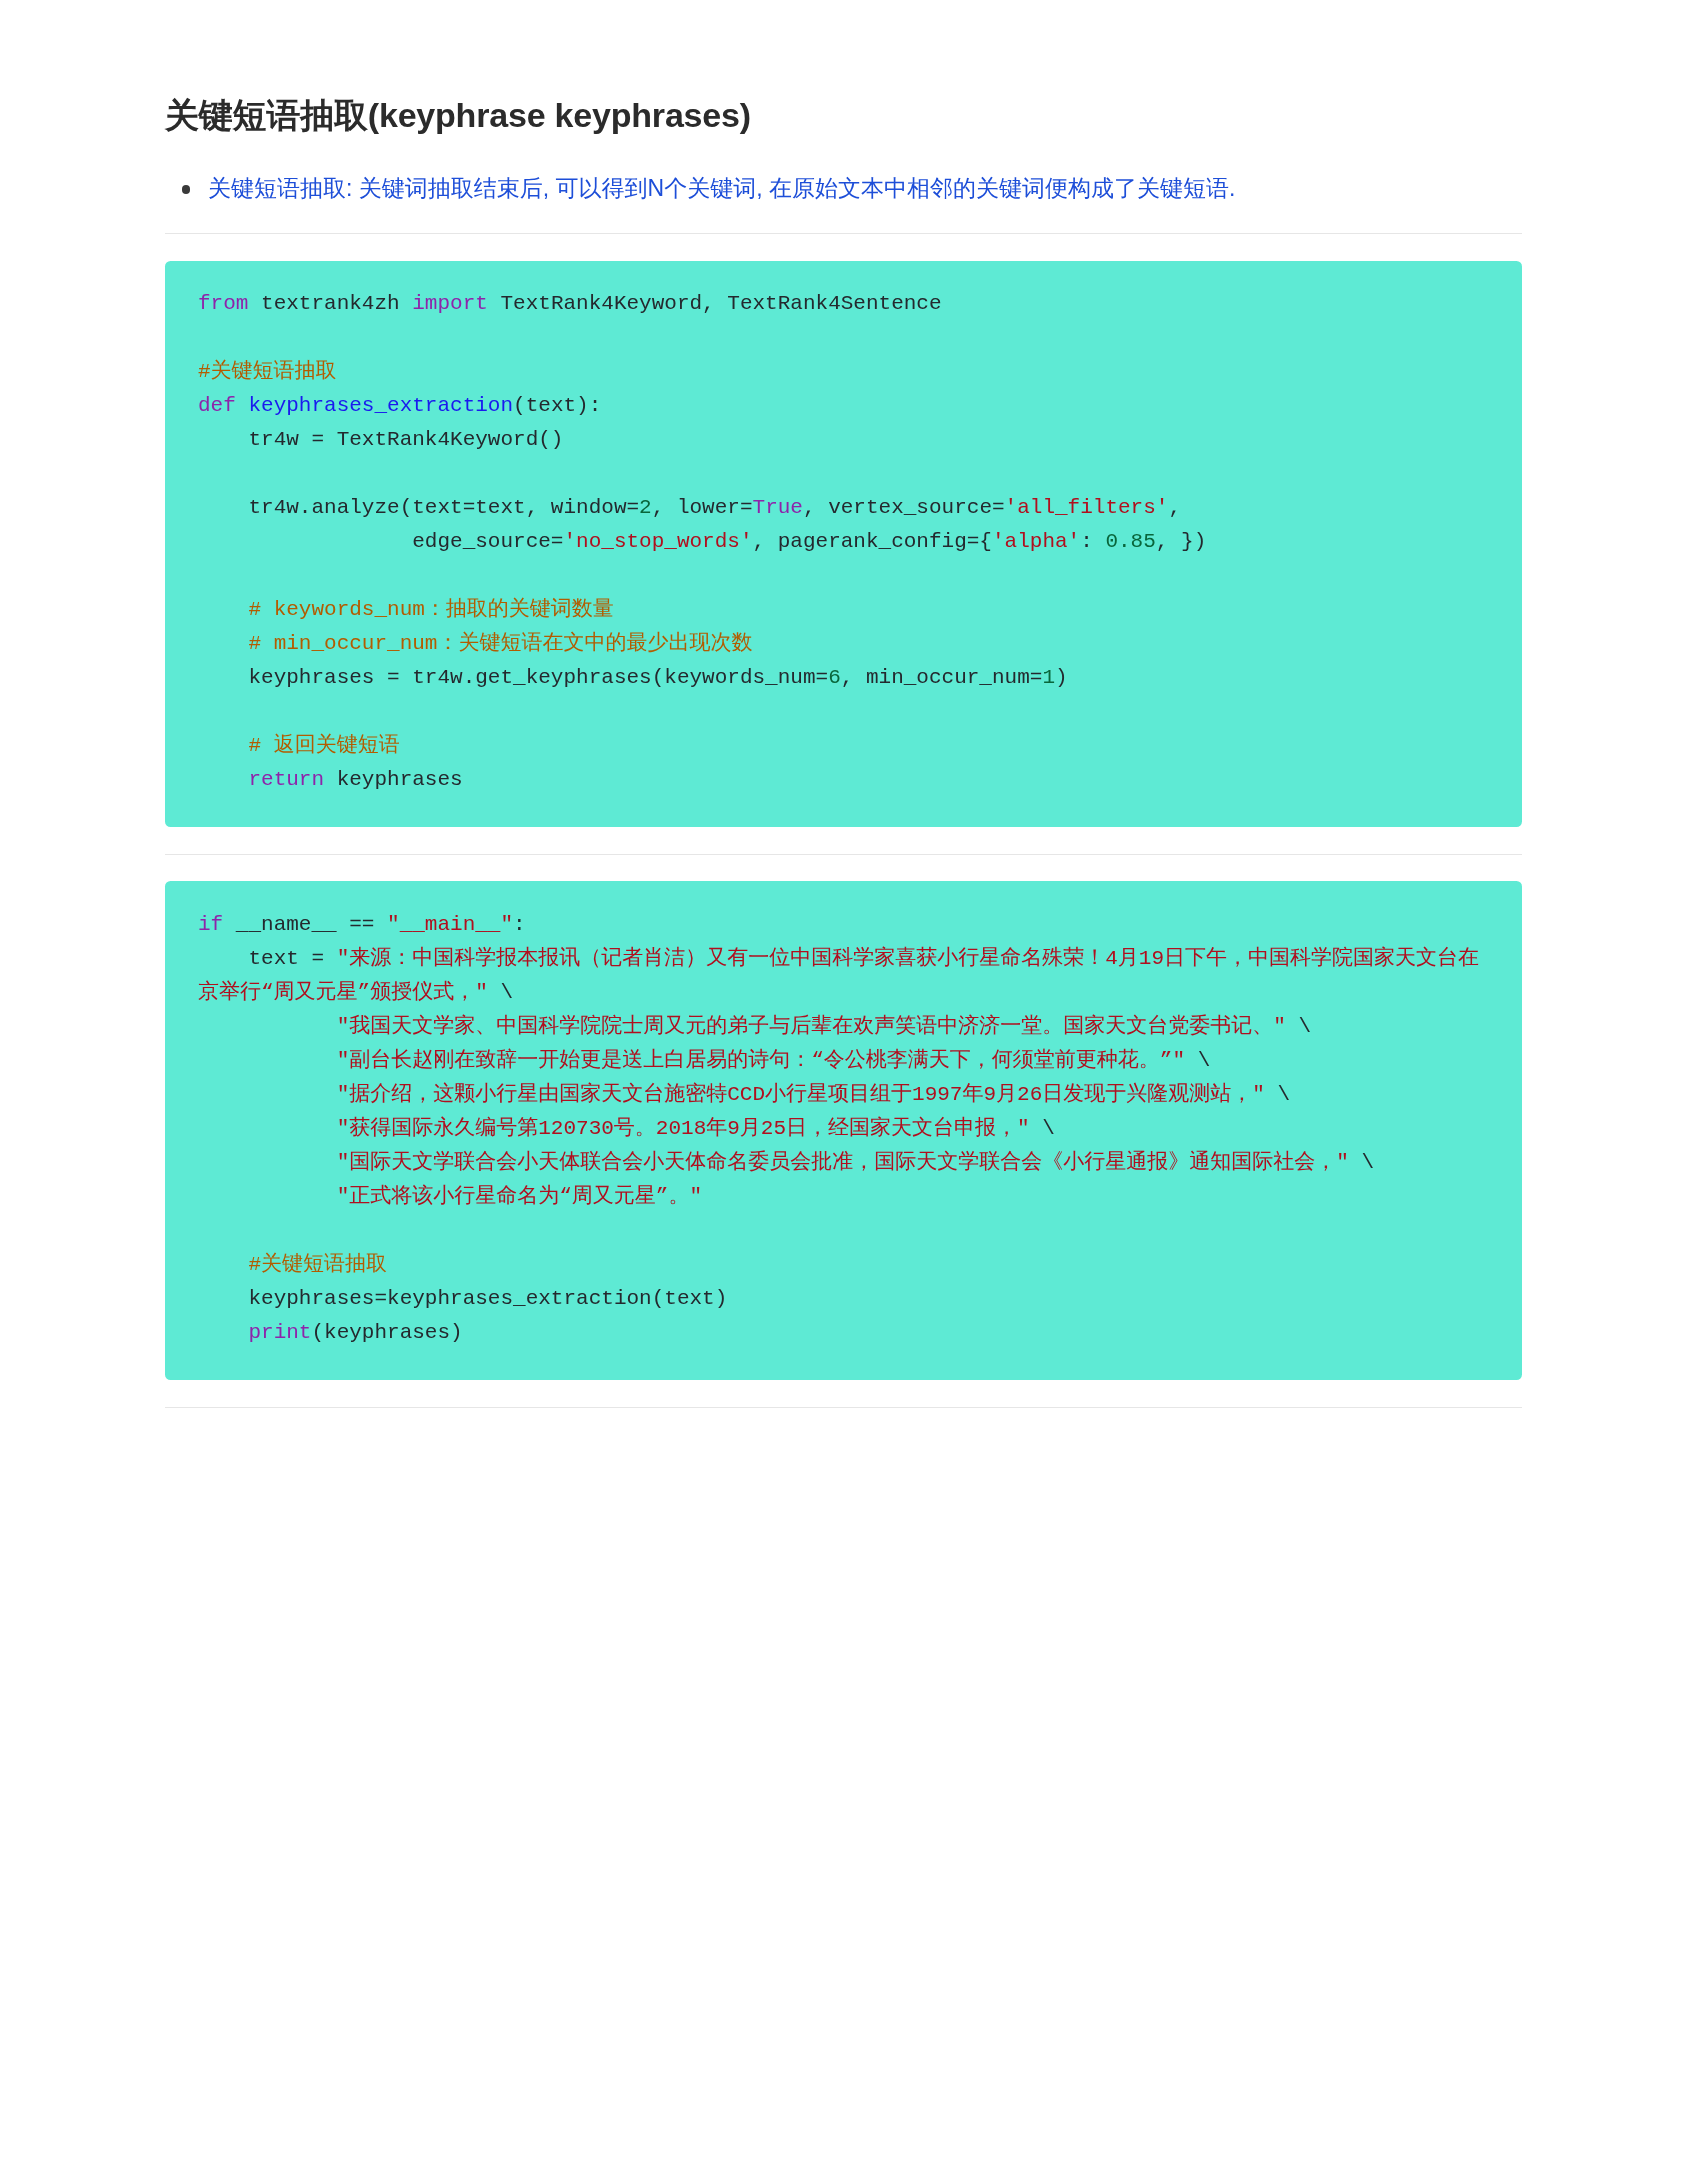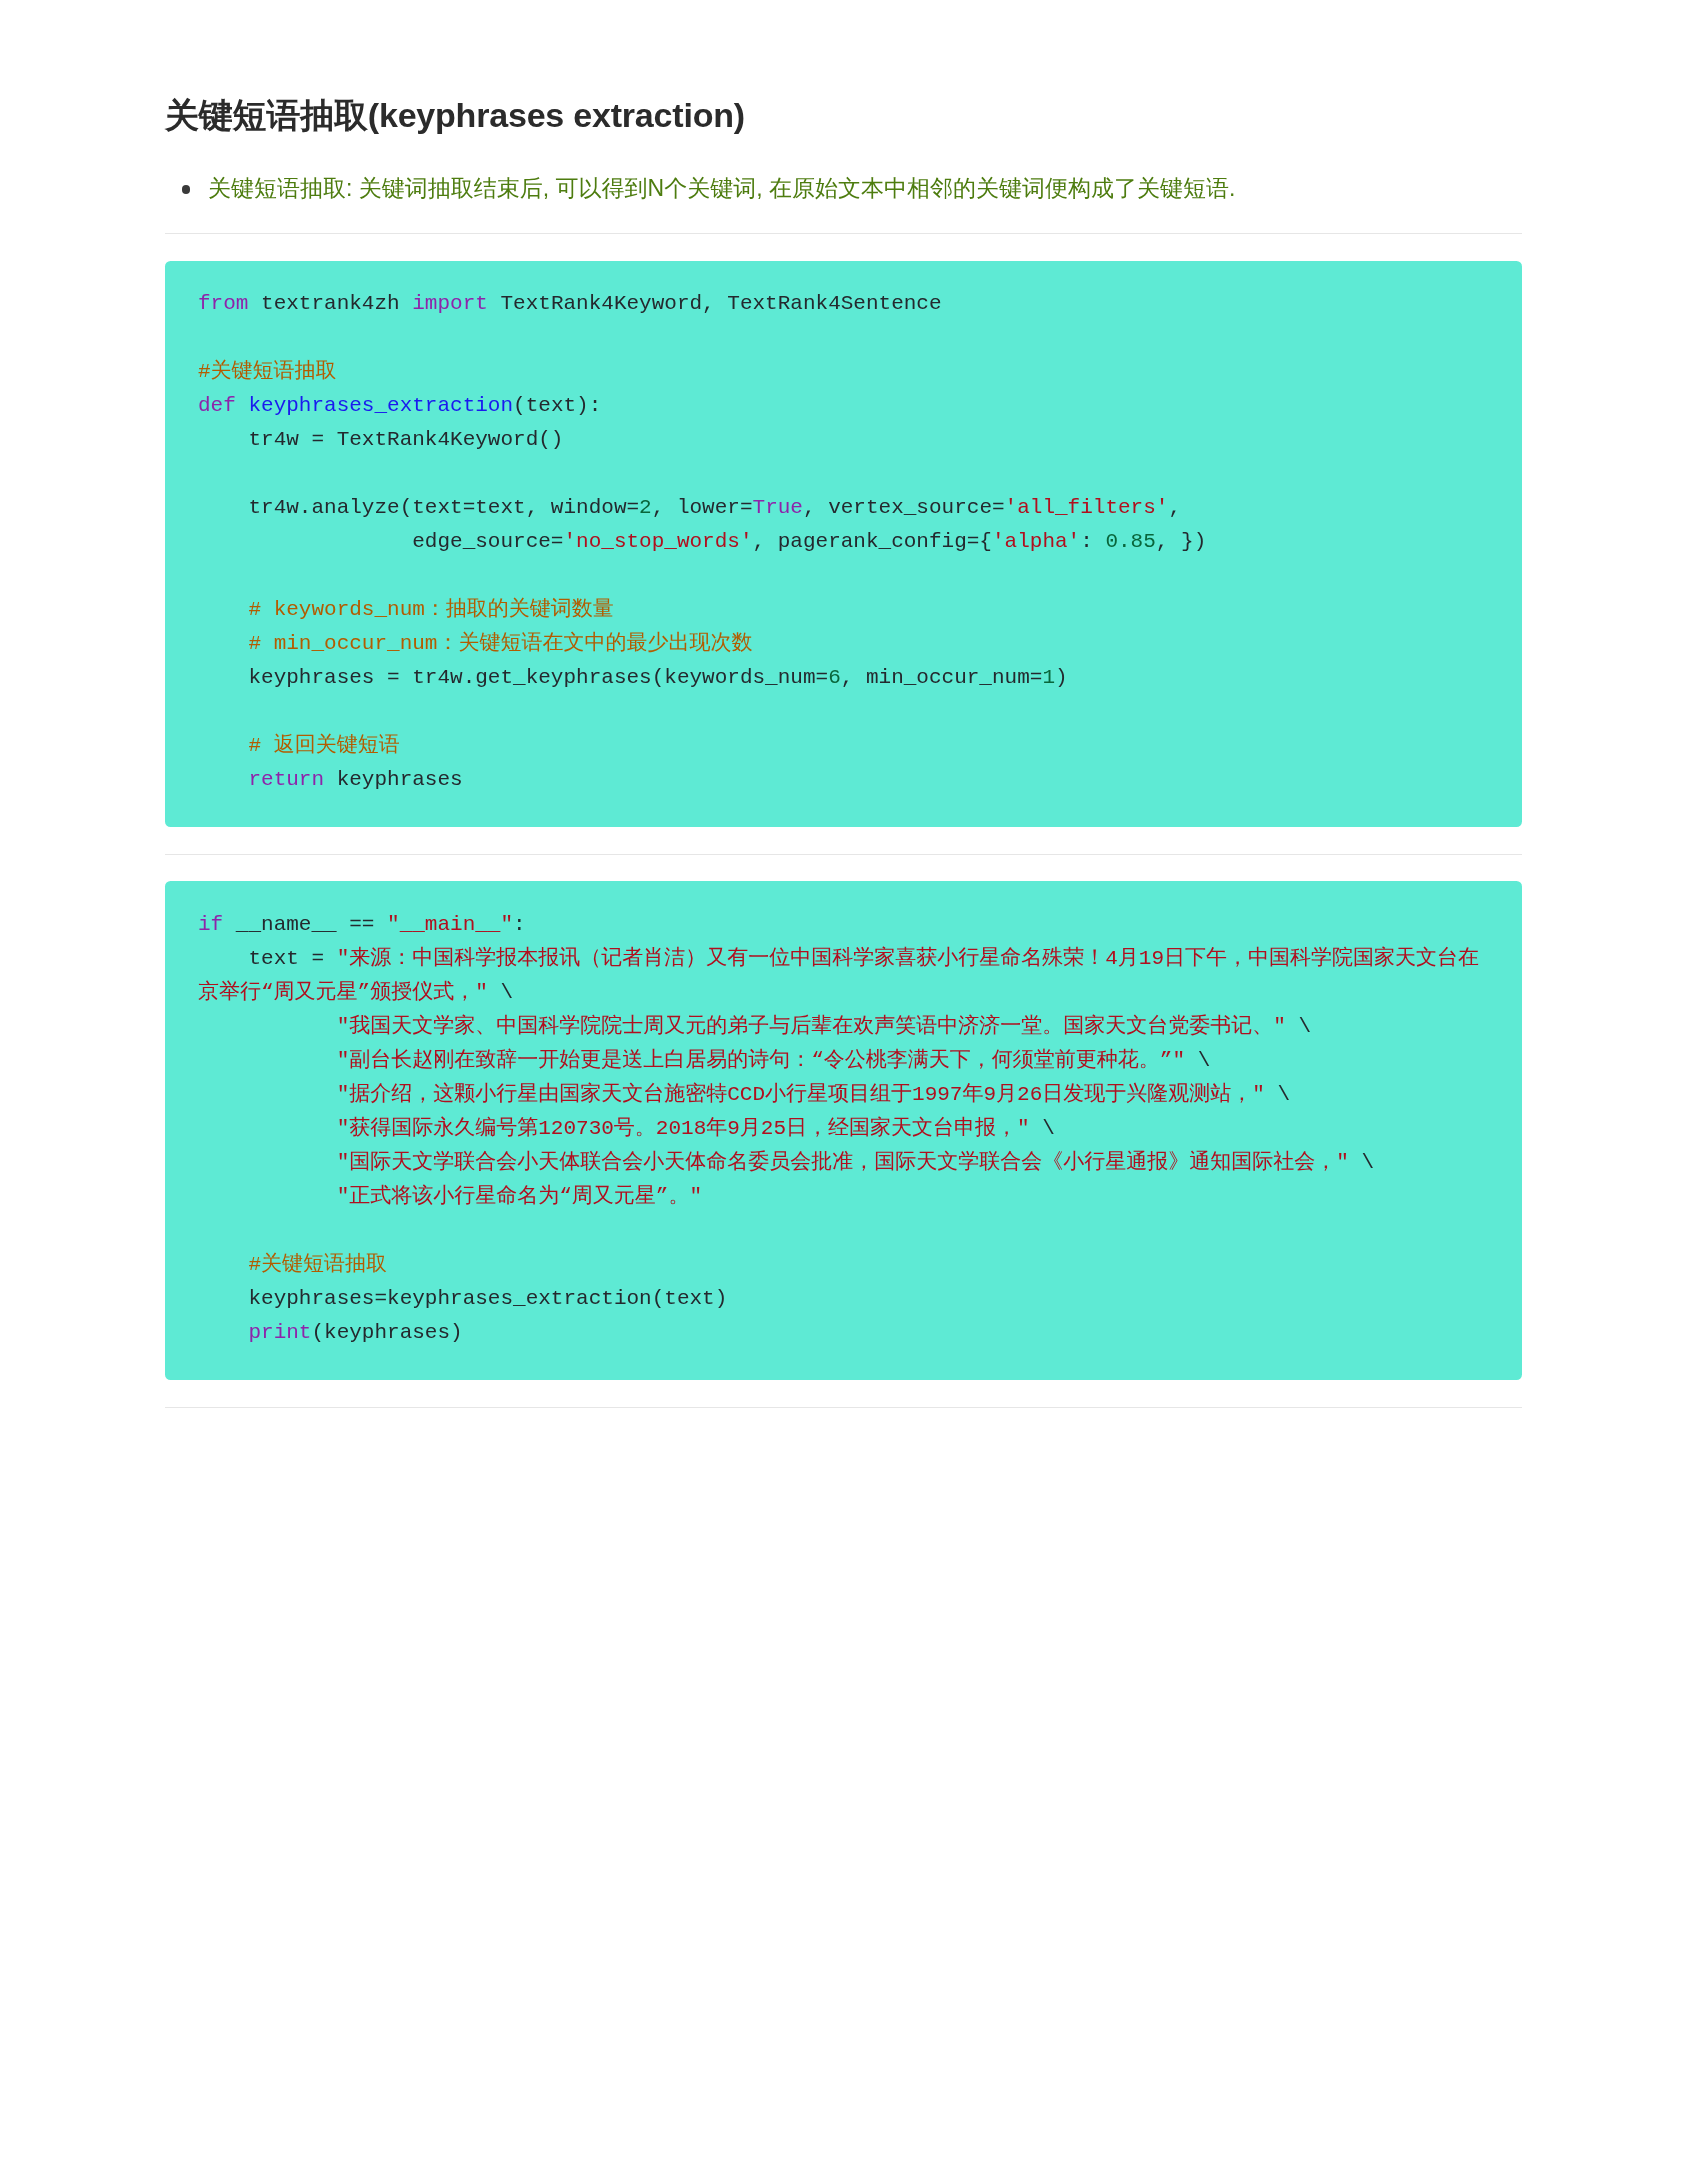--- a/index.html
+++ b/index.html
@@ -33,21 +33,21 @@
     list-style: none;
     margin: 0;
     padding: 0;
   }
   li.bullet {
     position: relative;
     padding-left: 43px;
     margin: 0 0 22px 0;
     font-size: 23px;
     line-height: 1.62;
-    color: #4d7c0f;
+    color: #1d4ed8;
   }
   li.bullet::before {
     content: "";
     position: absolute;
     left: 16.5px;
     top: 15.4px;
     width: 8.8px;
     height: 8.8px;
     border-radius: 50%;
     background: #3a3a3a;
@@ -79,21 +79,21 @@
   .cmt  { color: #b35c00; }
   .str  { color: #b00f1e; font-family: Liberation Mono, monospace; }
   .num  { color: #09663b; }
   .pln  { color: #24292e; }
 </style>
 </head>
 <body>
 
 <div class="page">
 
-  <h1 class="page-title">关键短语抽取(keyphrases extraction)</h1>
+  <h1 class="page-title">关键短语抽取(keyphrase keyphrases)</h1>
 
   <ul class="bullets">
     <li class="bullet">关键短语抽取: 关键词抽取结束后, 可以得到N个关键词, 在原始文本中相邻的关键词便构成了关键短语.</li>
   </ul>
 
   <hr class="rule">
 
 
   <pre class="codeblock" id="code1"><span class="ln"><span class="kw">from</span><span class="pln"> textrank4zh </span><span class="kw">import</span><span class="pln"> TextRank4Keyword, TextRank4Sentence</span></span><span class="blank"></span><span class="ln"><span class="cmt">#关键短语抽取</span></span><span class="ln"><span class="kw">def</span><span class="pln"> </span><span class="fn">keyphrases_extraction</span><span class="pln">(text):</span></span><span class="ln"><span class="pln">    tr4w = TextRank4Keyword()</span></span><span class="blank"></span><span class="ln"><span class="pln">    tr4w.analyze(text=text, window=</span><span class="num">2</span><span class="pln">, lower=</span><span class="kw">True</span><span class="pln">, vertex_source=</span><span class="str">'all_filters'</span><span class="pln">,</span></span><span class="ln"><span class="pln">                 edge_source=</span><span class="str">'no_stop_words'</span><span class="pln">, pagerank_config={</span><span class="str">'alpha'</span><span class="pln">: </span><span class="num">0.85</span><span class="pln">, })</span></span><span class="blank"></span><span class="ln"><span class="cmt">    # keywords_num：抽取的关键词数量</span></span><span class="ln"><span class="cmt">    # min_occur_num：关键短语在文中的最少出现次数</span></span><span class="ln"><span class="pln">    keyphrases = tr4w.get_keyphrases(keywords_num=</span><span class="num">6</span><span class="pln">, min_occur_num=</span><span class="num">1</span><span class="pln">)</span></span><span class="blank"></span><span class="ln"><span class="cmt">    # 返回关键短语</span></span><span class="ln"><span class="pln">    </span><span class="kw">return</span><span class="pln"> keyphrases</span></span></pre>
 

